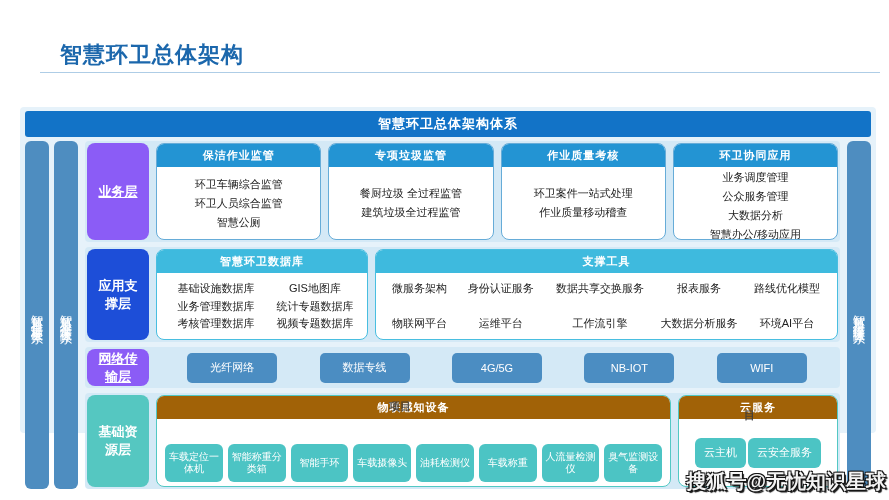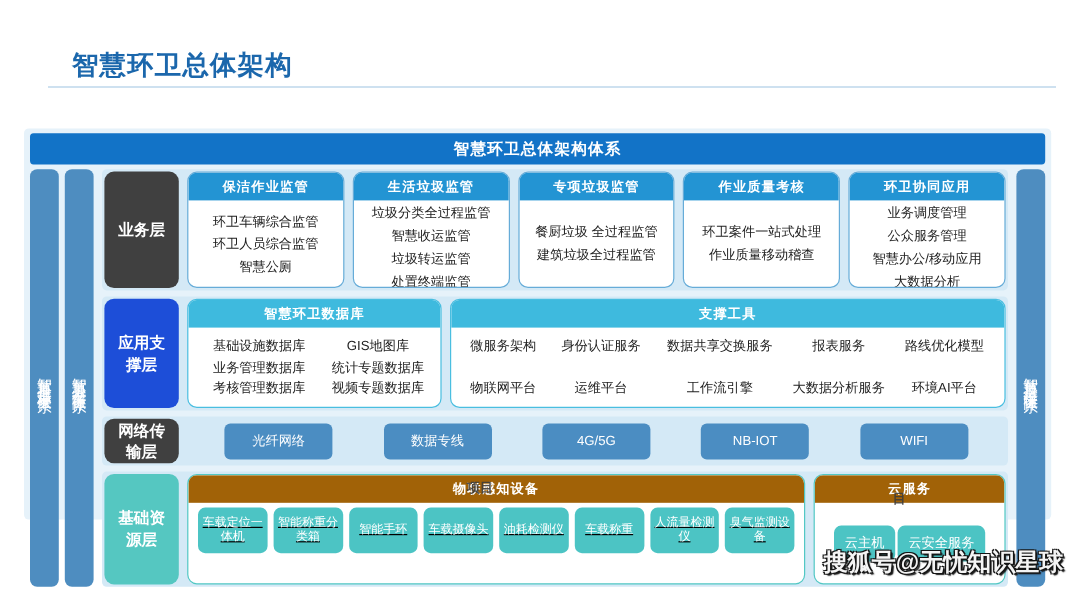--- a/index.html
+++ b/index.html
@@ -20,21 +20,21 @@
     display:flex;align-items:center;justify-content:center;}
   .vbar span{writing-mode:vertical-lr;text-orientation:upright;font-size:12px;letter-spacing:2px;line-height:1;}
 
   .content{flex:1;display:flex;flex-direction:column;gap:5px;padding:0 2px;min-width:0;}
   .band{background:#d4e9f6;border-radius:4px;display:flex;gap:7px;padding:2px;box-sizing:border-box;}
   .r1{height:101px;} .r2{height:95px;} .r3{height:41px;} .r4{flex:1;}
 
   .layer-label{width:62px;flex-shrink:0;border-radius:8px;color:#fff;font-weight:bold;font-size:13px;
     display:flex;align-items:center;justify-content:center;text-align:center;padding:0 7px;box-sizing:border-box;
     line-height:1.35;}
-  .lbl-blue{background:#404040;} .lbl-cyan{background:#1d4ed8;} .lbl-teal{background:#55c7c1;}
+  .lbl-blue{background:#8b5cf6;text-decoration:underline;} .lbl-cyan{background:#1d4ed8;} .lbl-teal{background:#55c7c1;}
 
   .card{background:#fff;border-radius:8px;overflow:hidden;display:flex;flex-direction:column;min-width:0;}
   .bd-blue{border:1px solid #66acd8;} .bd-cyan{border:1px solid #49bee0;} .bd-teal{border:1px solid #52c8c4;}
   .hd{color:#fff;font-weight:bold;font-size:11px;text-align:center;padding:4px 0;flex-shrink:0;letter-spacing:1px;}
   .hd-blue{background:#2394d3;} .hd-cyan{background:#3ebade;} .hd-teal{background:#a16207;}
 
   .biz-card{flex:1;}
   .biz-bd{flex:1;display:flex;flex-direction:column;justify-content:center;gap:4px;
     font-size:11px;color:#222;text-align:center;padding:3px 2px;}
 
@@ -44,34 +44,34 @@
 
   .tools-card{flex:1;}
   .tools-grid{flex:1;display:grid;grid-template-columns:0.85fr 1fr 1.25fr 1fr 1fr;align-content:space-evenly;
     font-size:11px;color:#222;text-align:center;padding:2px 6px;row-gap:14px;}
 
   .net-area{flex:1;display:flex;align-items:center;justify-content:space-around;padding:0 10px;min-width:0;}
   .net-btn{width:90px;height:30px;background:#4b8dc2;border-radius:5px;color:#fff;font-size:11px;
     display:flex;align-items:center;justify-content:center;}
 
   .iot-card{flex:1;}
-  .iot-body{flex:1;display:flex;align-items:flex-start;gap:5px;padding:4px 8px;text-decoration:underline;}
+  .iot-body{flex:1;display:flex;align-items:flex-end;gap:5px;padding:4px 8px;}
   .iot-btn{flex:1;min-width:0;height:38px;background:#4cc4c4;border-radius:6px;color:#fff;font-size:10px;
     display:flex;align-items:center;justify-content:center;text-align:center;line-height:1.25;padding:1px 2px;box-sizing:border-box;}
 
   .cloud-card{width:158px;flex-shrink:0;}
   .cloud-body{flex:1;display:flex;align-items:center;justify-content:center;gap:2px;padding:2px 6px;}
   .cloud-btn{background:#4cc4c4;border-radius:6px;color:#fff;font-size:11px;height:30px;
     display:flex;align-items:center;justify-content:center;padding:0 9px;}
 
   .frag{position:absolute;font-size:11px;font-weight:bold;color:#3c3c3c;opacity:.88;z-index:6;}
   .frag-a{left:389px;top:399px;}
   .frag-b{left:744px;top:408px;}
 
-  .sohu{position:absolute;right:3px;bottom:18px;font-size:20px;font-weight:bold;color:#f4f4f4;z-index:7;
+  .sohu{position:absolute;right:3px;bottom:5px;font-size:20px;font-weight:bold;color:#f4f4f4;z-index:7;
     text-shadow:-1px -1px 0 #141414,1px -1px 0 #141414,-1px 1px 0 #141414,1px 1px 0 #141414,2px 2px 1px #141414;text-align:right;}
 </style>
 </head>
 <body>
 
 <div class="stage">
 
   <div class="page-title">智慧环卫总体架构</div>
   <div class="title-rule"></div>
 
@@ -94,29 +94,20 @@
 
           <div class="card bd-blue biz-card">
             <div class="hd hd-blue">保洁作业监管</div>
             <div class="biz-bd">
               <div>环卫车辆综合监管</div>
               <div>环卫人员综合监管</div>
               <div>智慧公厕</div>
             </div>
           </div>
 
-          <div class="card bd-blue biz-card">
-            <div class="hd hd-blue">生活垃圾监管</div>
-            <div class="biz-bd">
-              <div>垃圾分类全过程监管</div>
-              <div>智慧收运监管</div>
-              <div>垃圾转运监管</div>
-              <div>处置终端监管</div>
-            </div>
-          </div>
 
           <div class="card bd-blue biz-card">
             <div class="hd hd-blue">专项垃圾监管</div>
             <div class="biz-bd">
               <div>餐厨垃圾 全过程监管</div>
               <div>建筑垃圾全过程监管</div>
             </div>
           </div>
 
           <div class="card bd-blue biz-card">
@@ -125,22 +116,22 @@
               <div>环卫案件一站式处理</div>
               <div>作业质量移动稽查</div>
             </div>
           </div>
 
           <div class="card bd-blue biz-card">
             <div class="hd hd-blue">环卫协同应用</div>
             <div class="biz-bd">
               <div>业务调度管理</div>
               <div>公众服务管理</div>
+              <div>大数据分析</div>
               <div>智慧办公/移动应用</div>
-              <div>大数据分析</div>
             </div>
           </div>
         </div>
 
         <div class="band r2">
           <div class="layer-label lbl-cyan">应用支撑层</div>
 
           <div class="card bd-cyan db-card">
             <div class="hd hd-cyan">智慧环卫数据库</div>
             <div class="db-grid">

